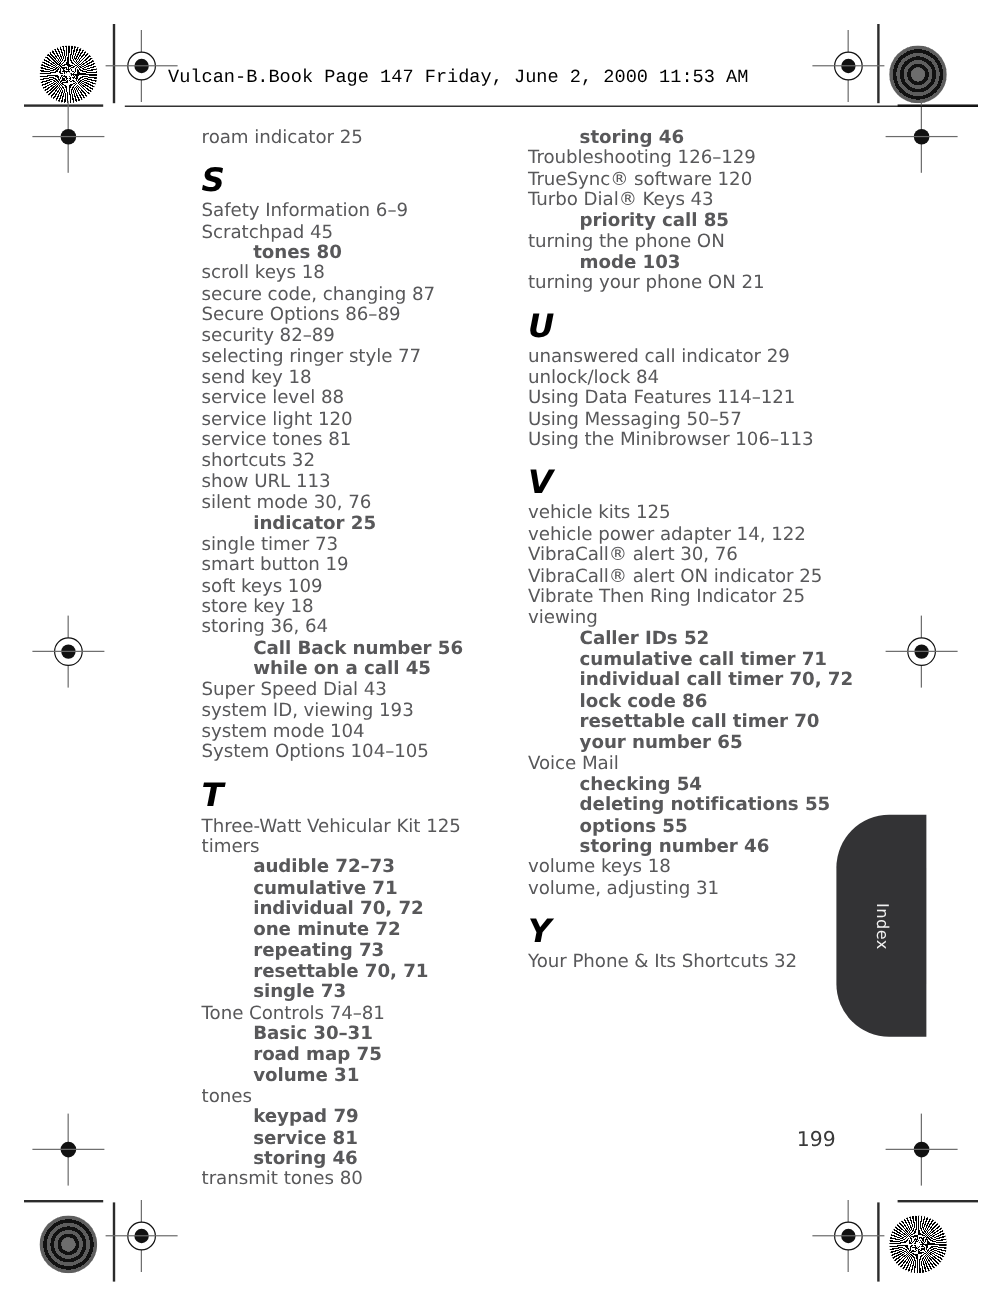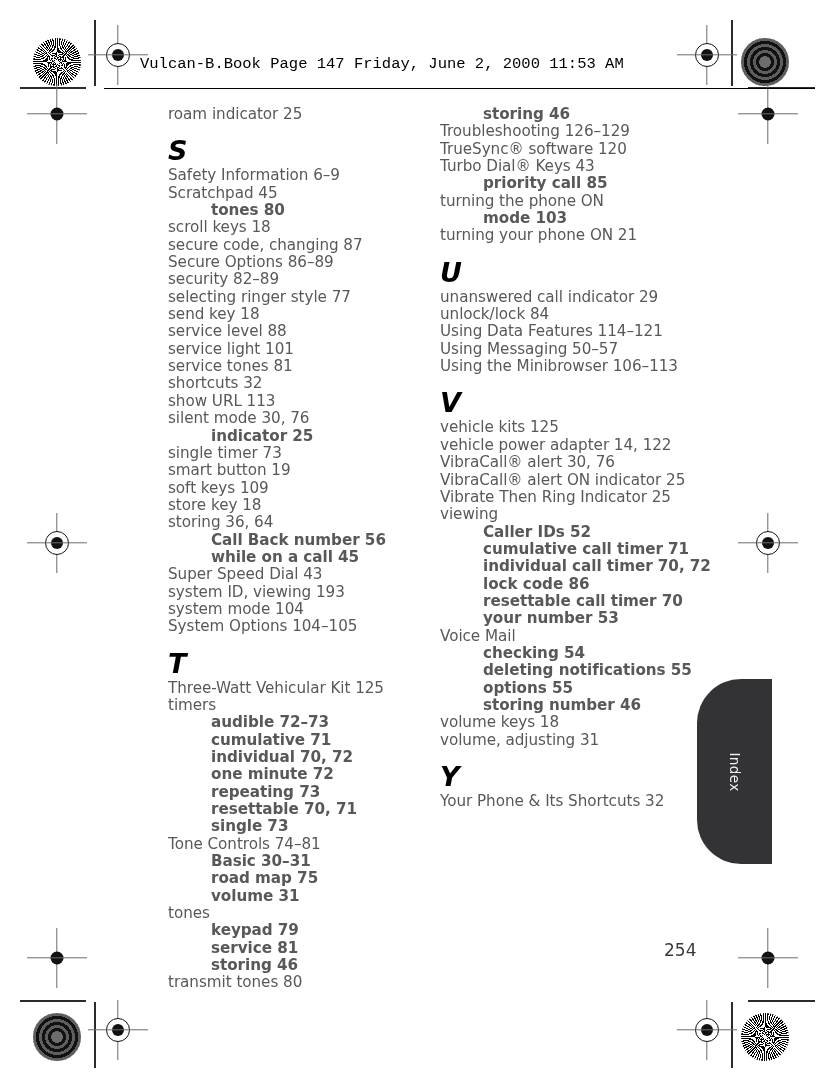--- a/index.html
+++ b/index.html
@@ -160,21 +160,21 @@
       <div class="entry">Safety Information 6–9</div>
       <div class="entry">Scratchpad 45</div>
       <div class="entry sub">tones 80</div>
       <div class="entry">scroll keys 18</div>
       <div class="entry">secure code, changing 87</div>
       <div class="entry">Secure Options 86–89</div>
       <div class="entry">security 82–89</div>
       <div class="entry">selecting ringer style 77</div>
       <div class="entry">send key 18</div>
       <div class="entry">service level 88</div>
-      <div class="entry">service light 101</div>
+      <div class="entry">service light 120</div>
       <div class="entry">service tones 81</div>
       <div class="entry">shortcuts 32</div>
       <div class="entry">show URL 113</div>
       <div class="entry">silent mode 30, 76</div>
       <div class="entry sub">indicator 25</div>
       <div class="entry">single timer 73</div>
       <div class="entry">smart button 19</div>
       <div class="entry">soft keys 109</div>
       <div class="entry">store key 18</div>
       <div class="entry">storing 36, 64</div>
@@ -224,30 +224,30 @@
       <div class="entry">vehicle power adapter 14, 122</div>
       <div class="entry">VibraCall® alert 30, 76</div>
       <div class="entry">VibraCall® alert ON indicator 25</div>
       <div class="entry">Vibrate Then Ring Indicator 25</div>
       <div class="entry">viewing</div>
       <div class="entry sub">Caller IDs 52</div>
       <div class="entry sub">cumulative call timer 71</div>
       <div class="entry sub">individual call timer 70, 72</div>
       <div class="entry sub">lock code 86</div>
       <div class="entry sub">resettable call timer 70</div>
-      <div class="entry sub">your number 53</div>
+      <div class="entry sub">your number 65</div>
       <div class="entry">Voice Mail</div>
       <div class="entry sub">checking 54</div>
       <div class="entry sub">deleting notifications 55</div>
       <div class="entry sub">options 55</div>
       <div class="entry sub">storing number 46</div>
       <div class="entry">volume keys 18</div>
       <div class="entry">volume, adjusting 31</div>
       <div class="letter">Y</div>
       <div class="entry">Your Phone &amp; Its Shortcuts 32</div>
     </div>
 </div>
 
 <div class="thumb">
   <span>Index</span>
 </div>
 
-<div class="folio">254</div>
+<div class="folio">199</div>
 
 </body></html>

